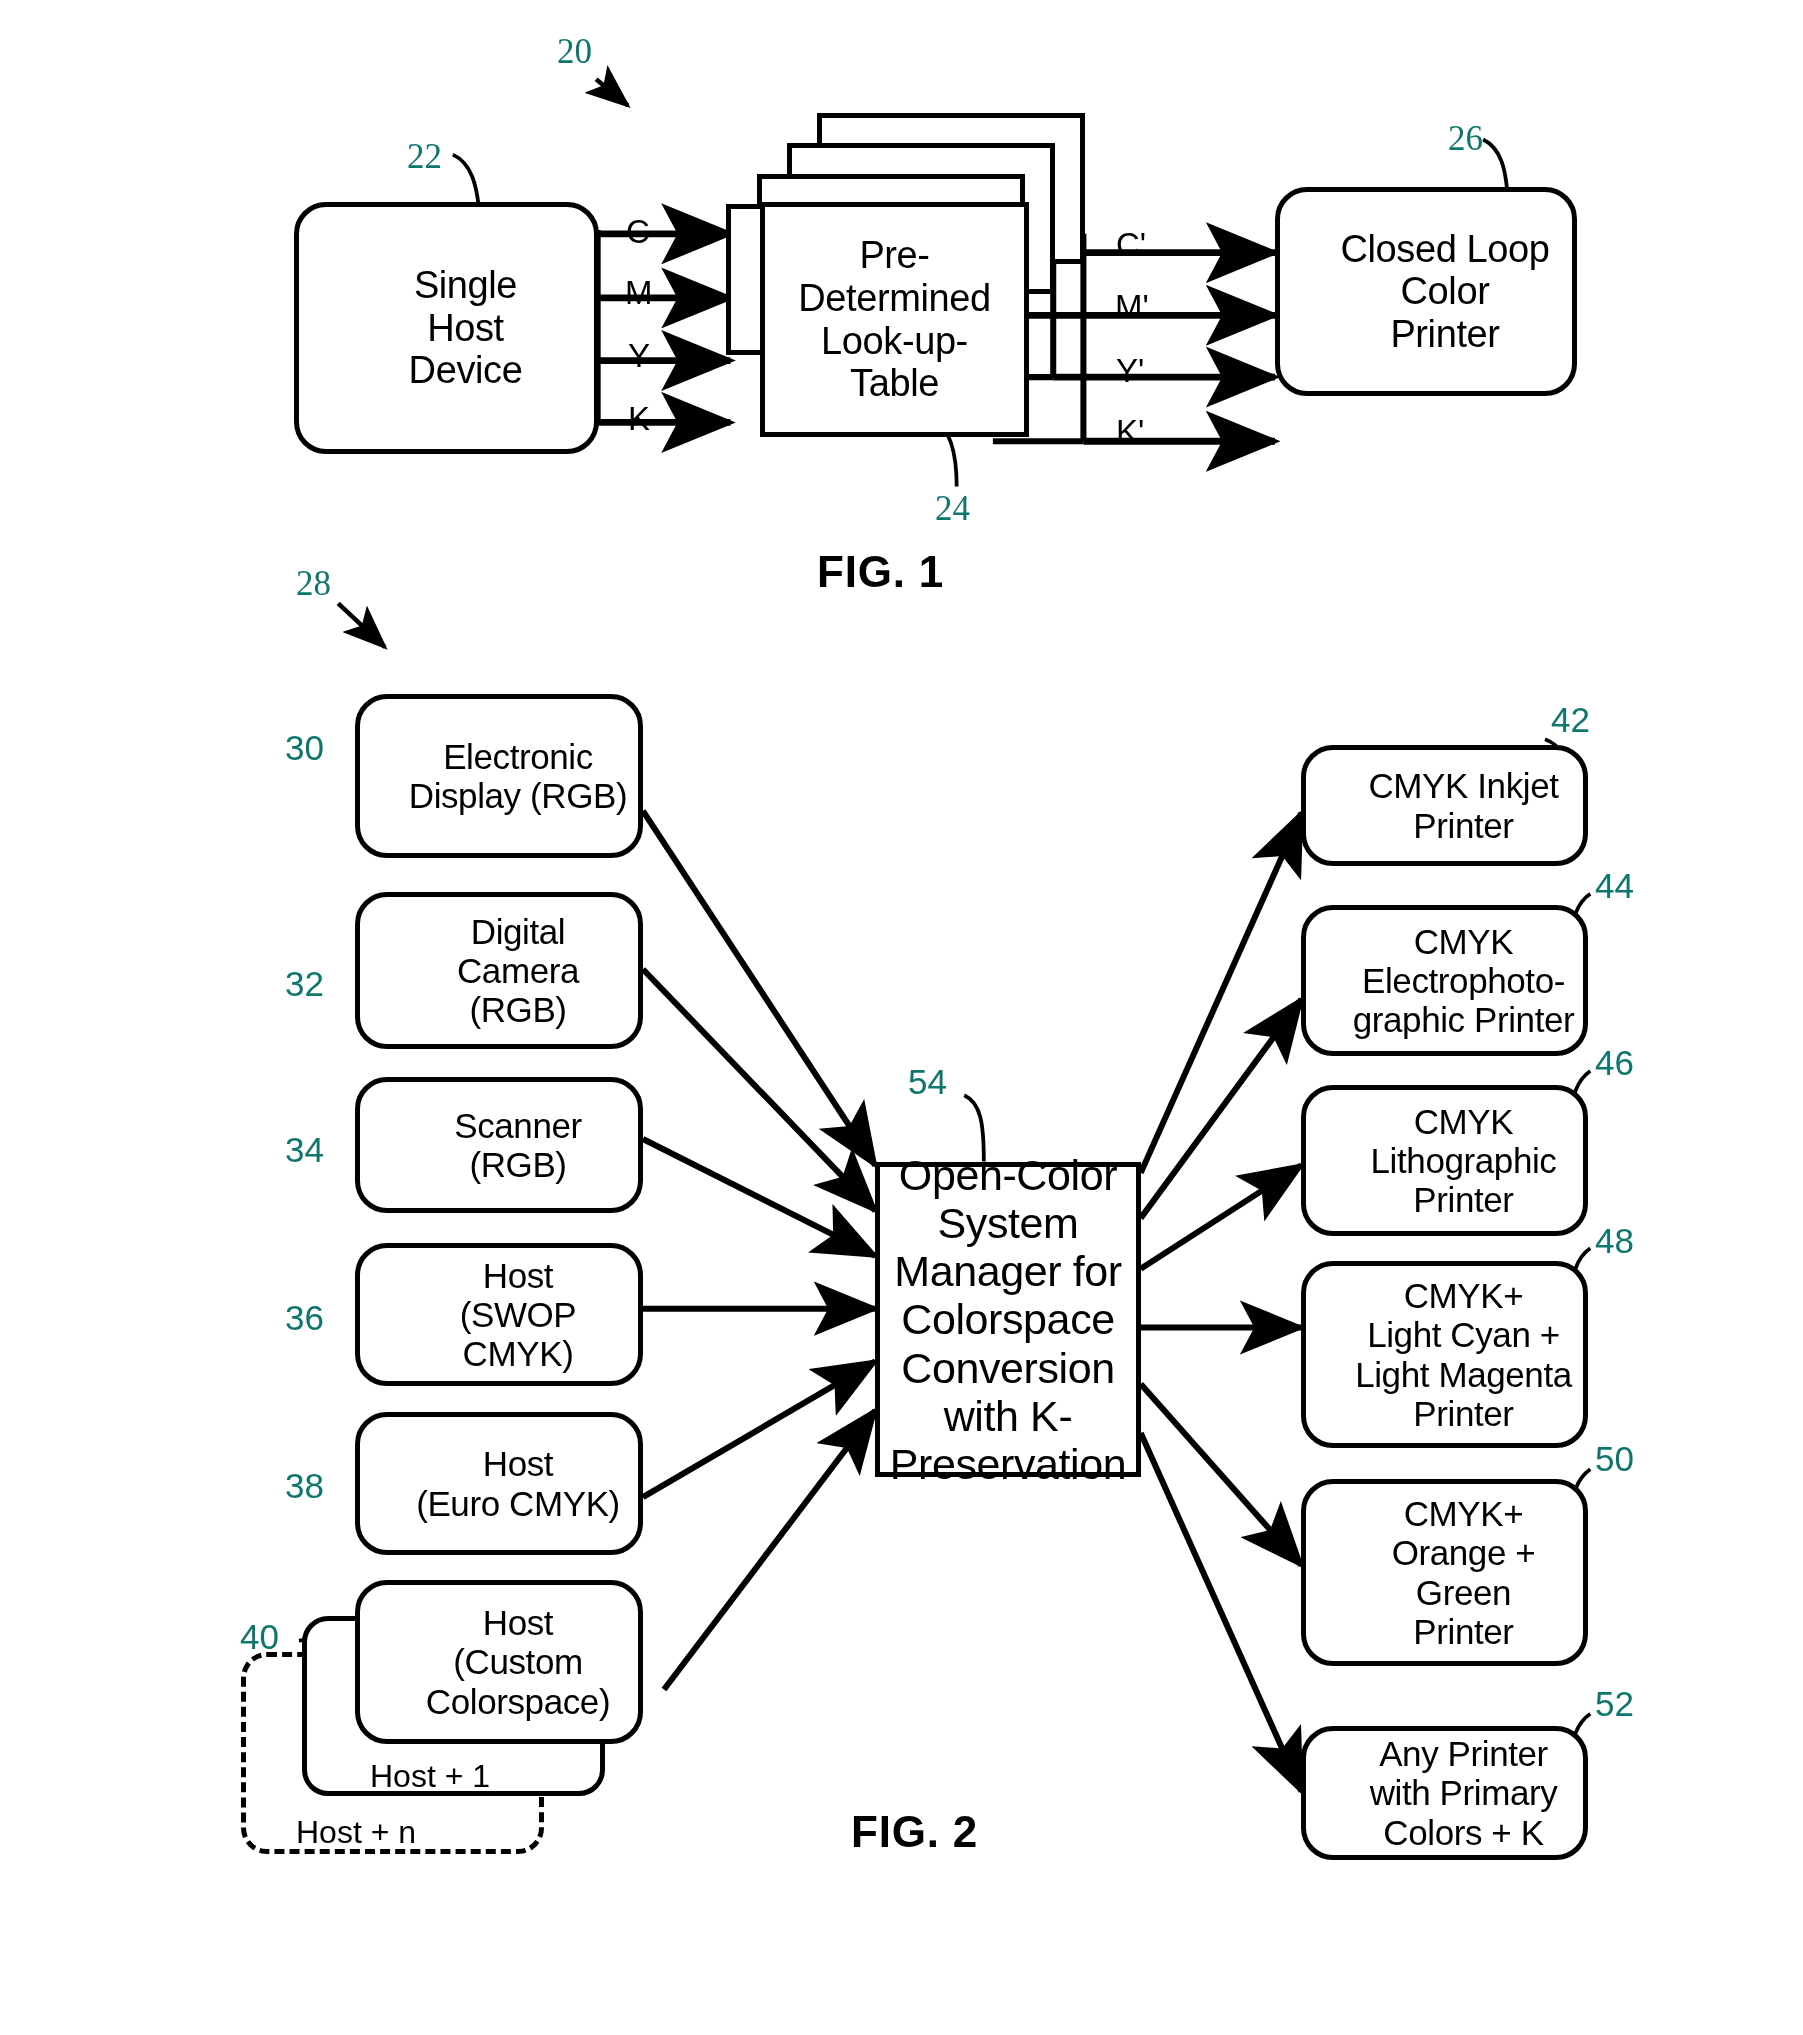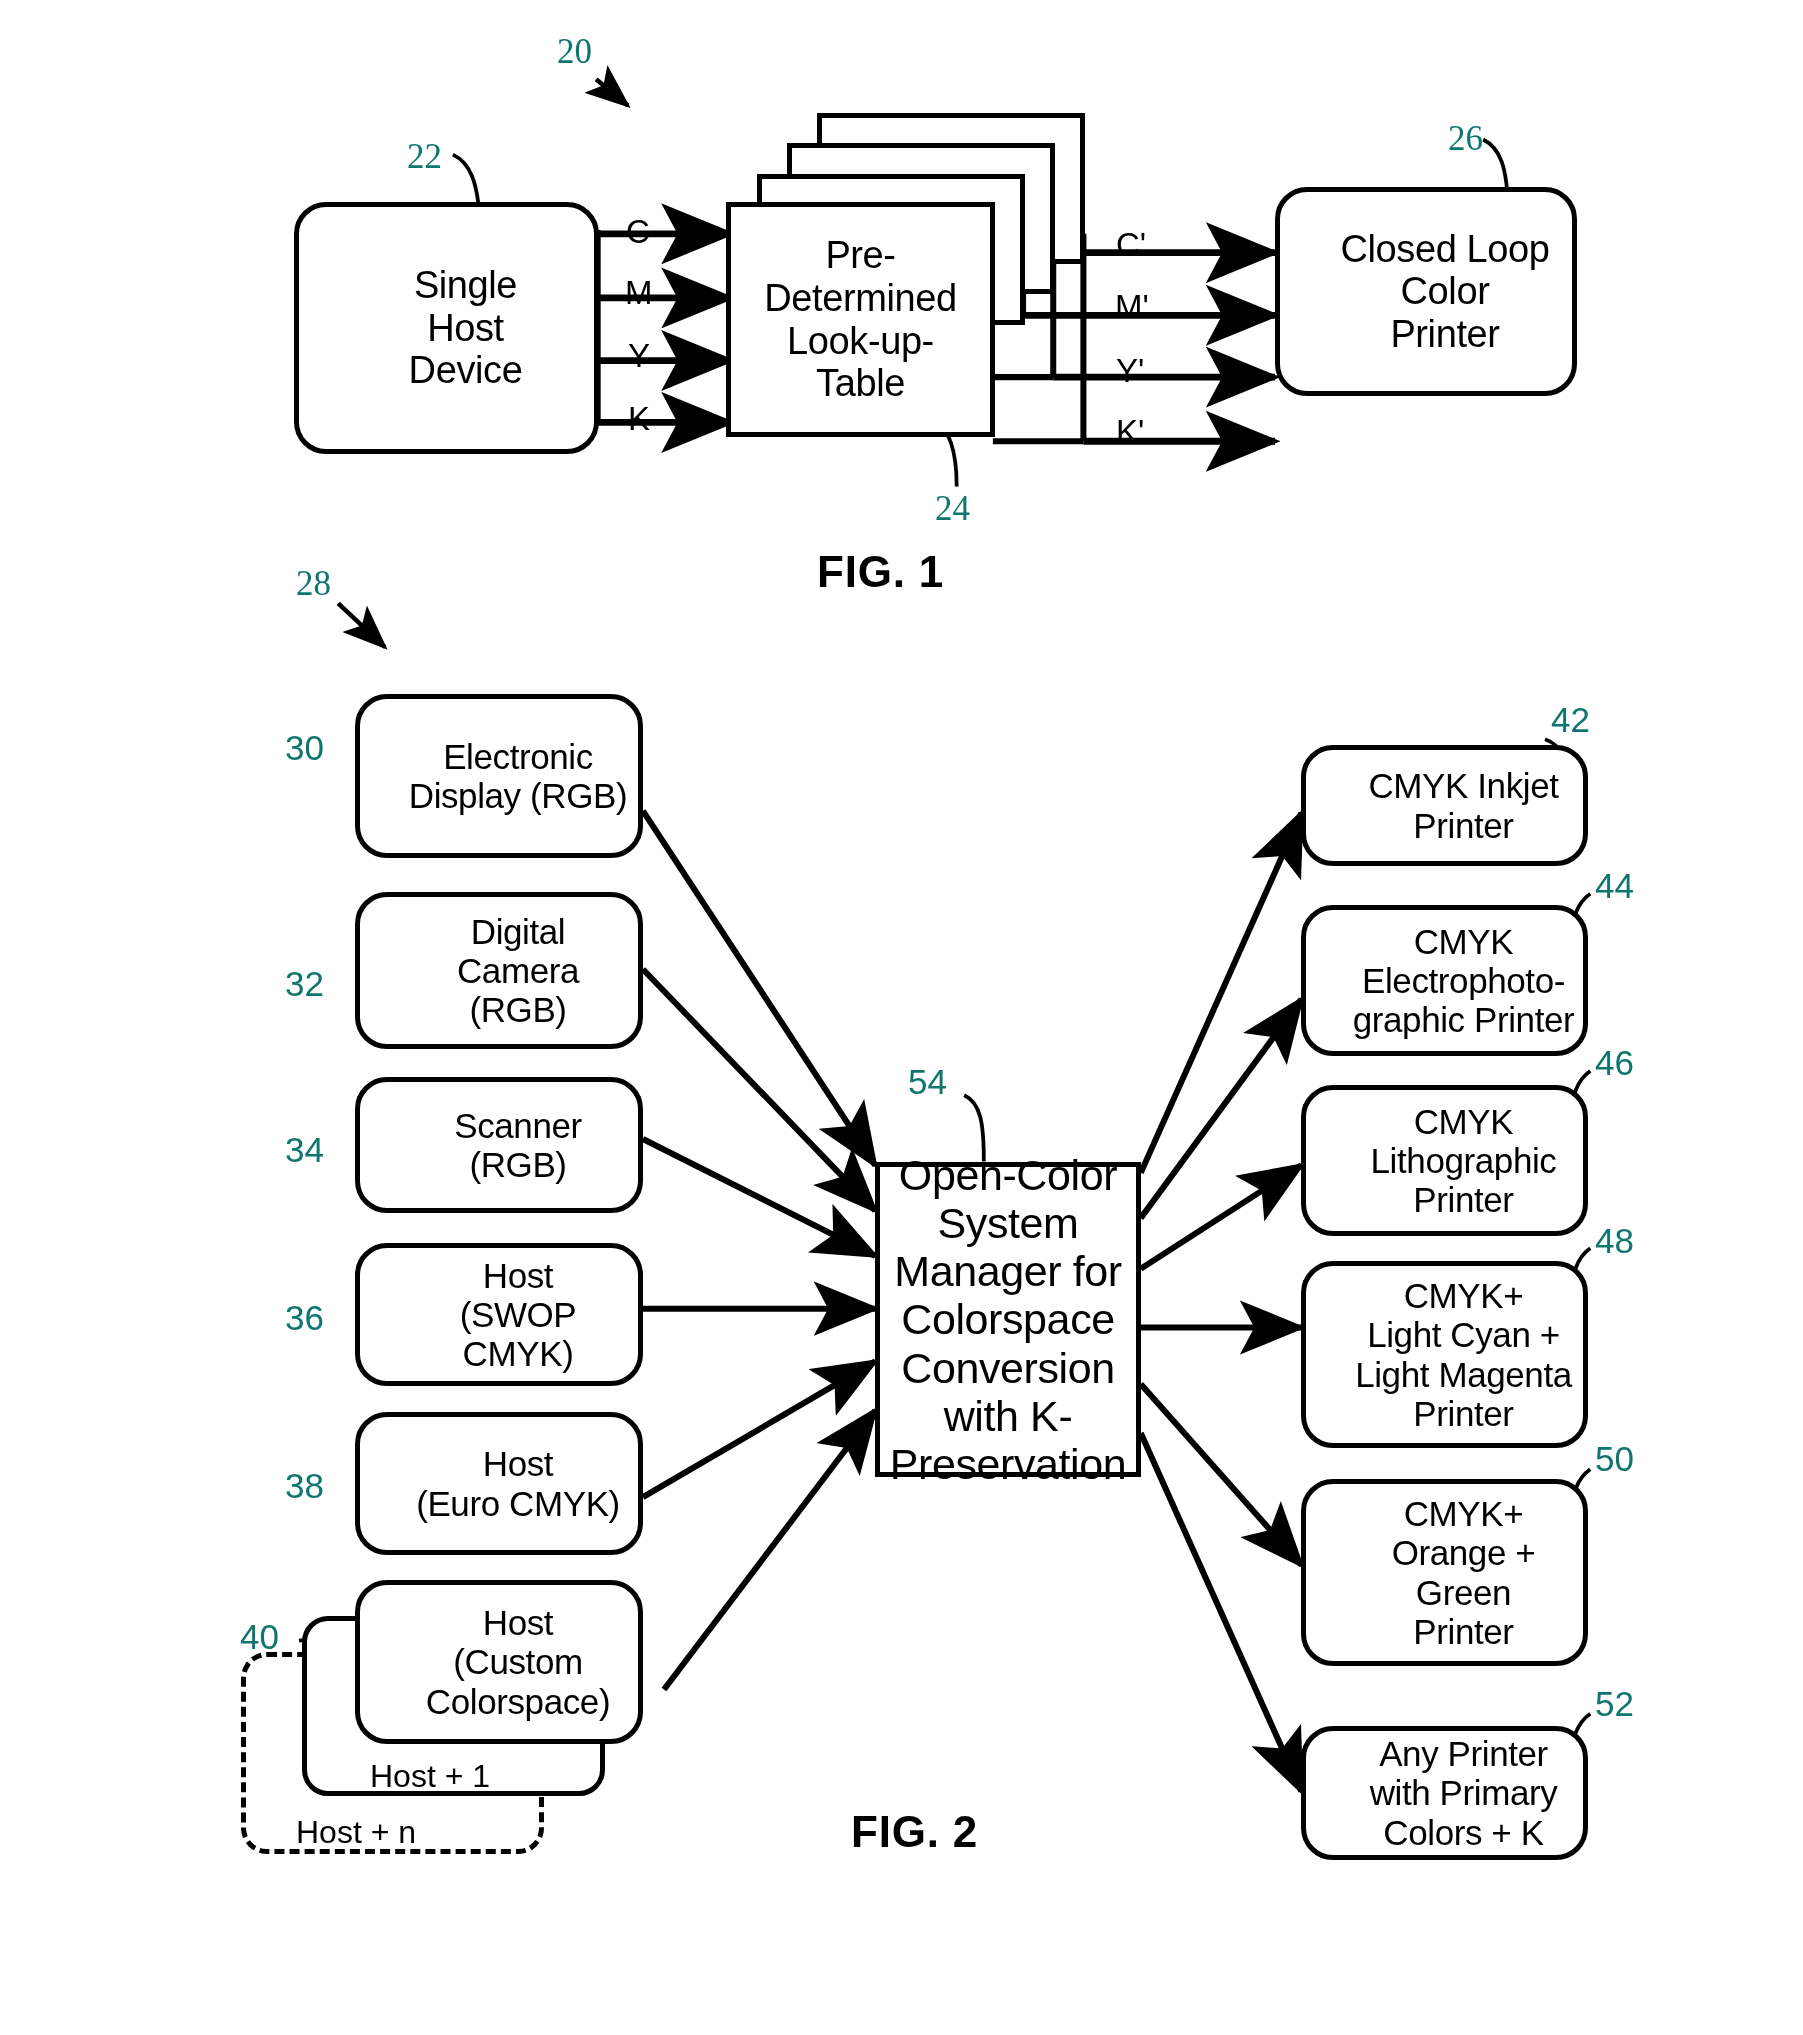--- a/index.html
+++ b/index.html
@@ -177,21 +177,21 @@
     <span class="txt" style="white-space:pre-line;">Single
 Host
 Device</span>
   </div>
 
   <div class="stackplate" style="left:817px; top:113px; width:268px; height:151px;"></div>
   <div class="stackplate" style="left:787px; top:143px; width:268px; height:151px;"></div>
   <div class="stackplate" style="left:757px; top:174px; width:268px; height:151px;"></div>
   <div class="stackplate" style="left:726px; top:204px; width:268px; height:151px;"></div>
 
-  <div class="node sharp" style="left:726px; top:202px; width:269px; height:235px; font-size:38px; z-index:5;">
+  <div class="node sharp" style="left:760px; top:202px; width:269px; height:235px; font-size:38px; z-index:5;">
     <span class="txt" style="white-space:pre-line;">Pre-
 Determined
 Look-up-
 Table</span>
   </div>
 
   <div class="refnum" style="left:935px; top:489px;">24</div>
 
   <div class="refnum" style="left:1448px; top:119px;">26</div>
 

